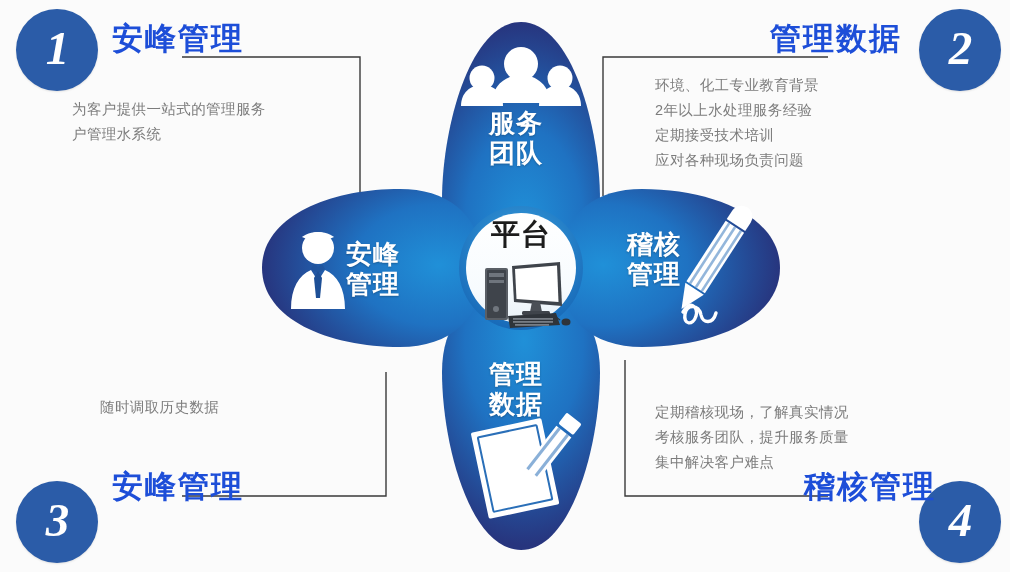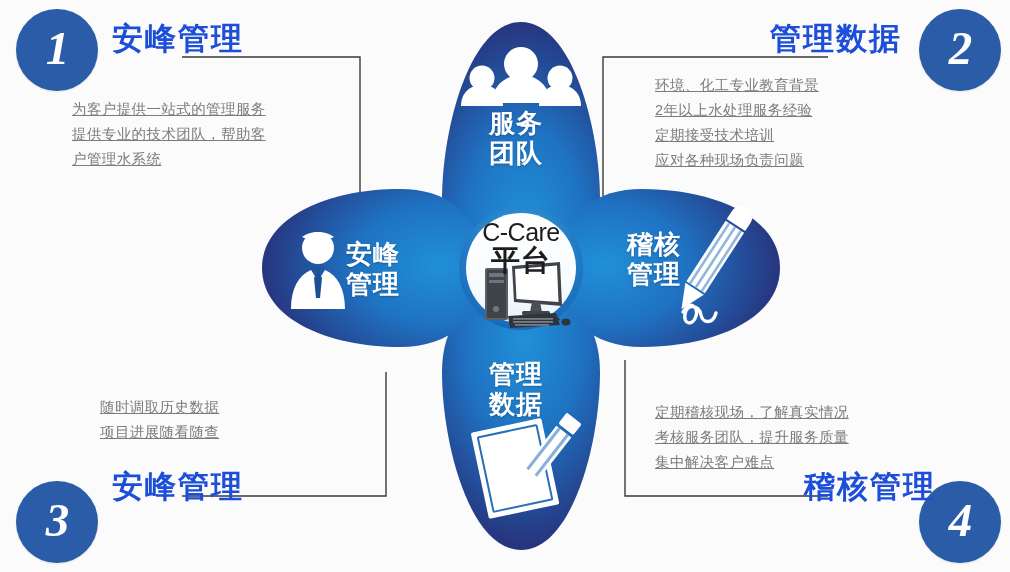--- a/index.html
+++ b/index.html
@@ -41,21 +41,21 @@
 
   
   .para{
     position:absolute;color:#7c7c7c;font-size:14.5px;
     line-height:25px;white-space:nowrap;letter-spacing:.4px;
   }
   #para1{left:72px;top:97px;}
   #para2{left:655px;top:73px;}
   #para3{left:100px;top:395px;}
   #para4{left:655px;top:400px;}
-  .para div{height:25px;text-decoration:underline;}
+  .para div{height:25px;}
 
   
   #connectors{position:absolute;left:0;top:0;width:1010px;height:572px;}
 
   
   #flower{position:absolute;left:0;top:0;width:1010px;height:572px;}
 
   
   .petal-label{
     position:absolute;color:#ffffff;font-weight:bold;
@@ -251,21 +251,20 @@
   <div class="petal-label" id="lbl-right">
     <div>稽核</div>
     <div>管理</div>
   </div>
   <div class="petal-label" id="lbl-bottom">
     <div>管理</div>
     <div>数据</div>
   </div>
 
   <div id="hub-text">
-    <div id="hub-brand">C-Care</div>
     <div id="hub-sub">平台</div>
   </div>
 
   <div class="badge" id="badge1">
     <span>1</span>
   </div>
   <div class="badge" id="badge2">
     <span>2</span>
   </div>
   <div class="badge" id="badge3">
@@ -275,32 +274,30 @@
     <span>4</span>
   </div>
 
   <div class="heading" id="head1">安峰管理</div>
   <div class="heading" id="head2">管理数据</div>
   <div class="heading" id="head3">安峰管理</div>
   <div class="heading" id="head4">稽核管理</div>
 
   <div class="para" id="para1">
       <div>为客户提供一站式的管理服务</div>
-      <div>提供专业的技术团队，帮助客</div>
       <div>户管理水系统</div>
     </div>
   <div class="para" id="para2">
       <div>环境、化工专业教育背景</div>
       <div>2年以上水处理服务经验</div>
       <div>定期接受技术培训</div>
       <div>应对各种现场负责问题</div>
     </div>
   <div class="para" id="para3">
       <div>随时调取历史数据</div>
-      <div>项目进展随看随查</div>
     </div>
   <div class="para" id="para4">
       <div>定期稽核现场，了解真实情况</div>
       <div>考核服务团队，提升服务质量</div>
       <div>集中解决客户难点</div>
     </div>
 
 </div>
 
 </body></html>

